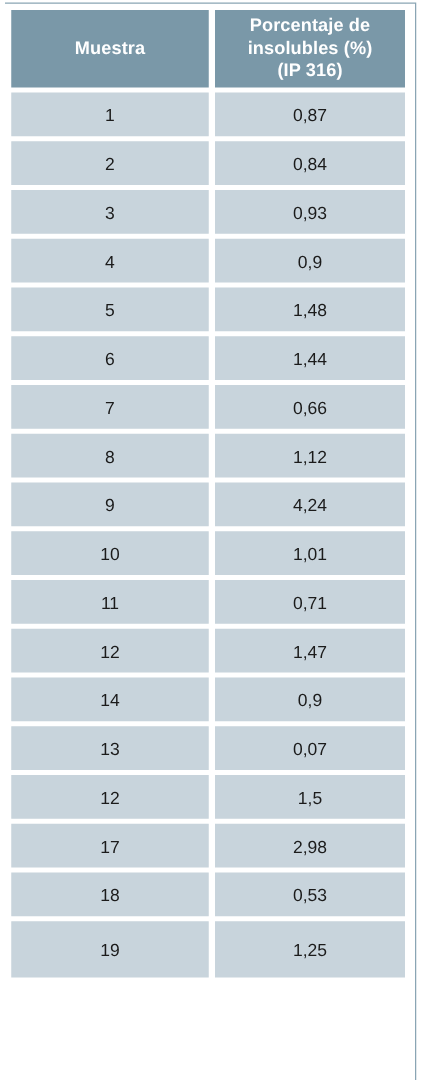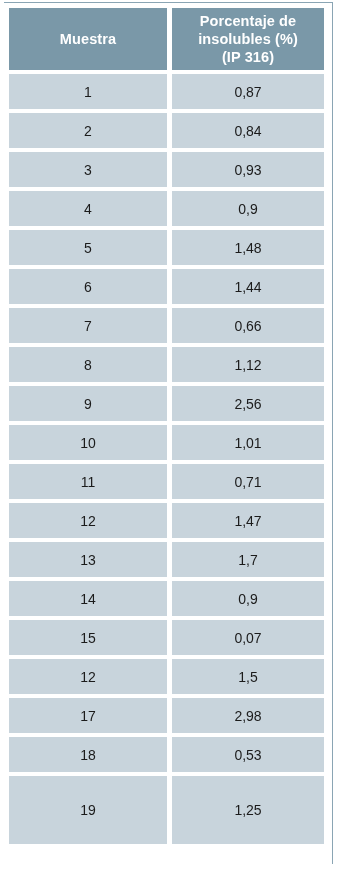--- a/index.html
+++ b/index.html
@@ -76,21 +76,21 @@
 
   tbody td {
     background: #c8d4dc;
     color: #1b1b1b;
     font-size: 14px;
     font-weight: normal;
     height: 35px;
   }
 
   tbody tr.tall-row td {
-    height: 68px;
+    height: 45px;
   }
 </style>
 </head>
 <body>
 
 <div id="table-root">
 
   <div class="top-rule"></div>
   <div class="right-rule"></div>
 
@@ -139,44 +139,40 @@
       <tr>
         <td>7</td>
         <td>0,66</td>
       </tr>
       <tr>
         <td>8</td>
         <td>1,12</td>
       </tr>
       <tr>
         <td>9</td>
-        <td>2,56</td>
+        <td>4,24</td>
       </tr>
       <tr>
         <td>10</td>
         <td>1,01</td>
       </tr>
       <tr>
         <td>11</td>
         <td>0,71</td>
       </tr>
       <tr>
         <td>12</td>
         <td>1,47</td>
       </tr>
       <tr>
-        <td>13</td>
-        <td>1,7</td>
-      </tr>
-      <tr>
         <td>14</td>
         <td>0,9</td>
       </tr>
       <tr>
-        <td>15</td>
+        <td>13</td>
         <td>0,07</td>
       </tr>
       <tr>
         <td>12</td>
         <td>1,5</td>
       </tr>
       <tr>
         <td>17</td>
         <td>2,98</td>
       </tr>

